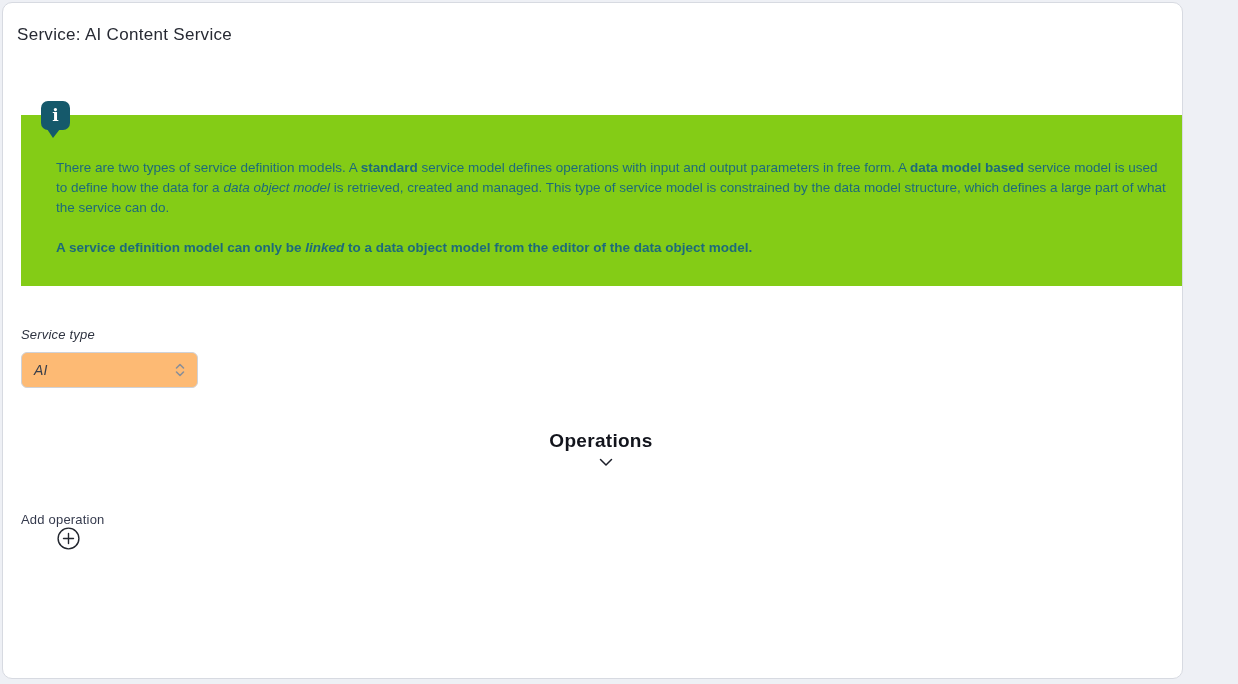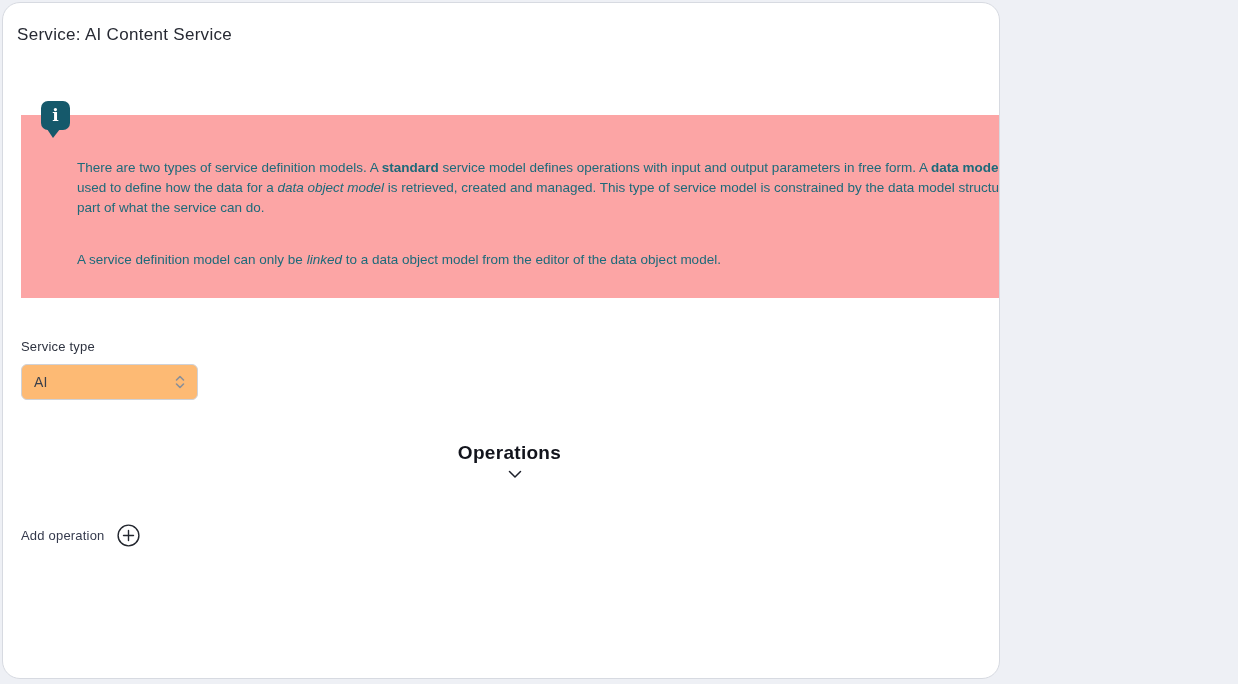--- a/index.html
+++ b/index.html
@@ -5,24 +5,24 @@
   * { box-sizing: border-box; margin: 0; padding: 0; }
   html, body {
     width: 1238px; height: 684px;
     background: #eef0f5;
     font-family: "Liberation Sans", sans-serif;
     overflow: hidden;
   }
   .card {
     position: absolute;
     left: 2px; top: 2px;
-    width: 998px; height: 677px;
+    width: 1181px; height: 677px;
     background: #ffffff;
     border: 1px solid #d7dae1;
-    border-radius: 18px;
+    border-radius: 10px;
     overflow: hidden;
   }
   .page-title {
     margin: 22px 0 0 14px;
     font-size: 17px;
     font-weight: 500;
     letter-spacing: 0.3px;
     color: #272a33;
   }
   
@@ -49,31 +49,31 @@
     color: #ffffff;
     font-family: "DejaVu Serif", serif;
     font-weight: 700;
     font-size: 17px;
     line-height: 1;
     margin-top: -1px;
   }
   .info-box {
     margin-left: 18px;
     width: 1198px;
-    background: #fca5a5;
-    padding: 43px 50px 28px 56px;
+    background: #84cc16;
+    padding: 43px 50px 28px 35px;
     color: #1d6a7a;
     font-size: 13.5px;
     line-height: 20px;
   }
-  .info-box p + p { margin-top: 32px; }
+  .info-box p + p { margin-top: 20px; font-weight: bold; }
   .info-box .b { font-weight: 700; }
   .info-box .i { font-style: italic; }
   
-  .field { margin: 41px 0 0 18px; }
+  .field { margin: 41px 0 0 18px; font-style: italic; }
   .field-label {
     font-size: 13px;
     color: #2e3340;
     letter-spacing: 0.2px;
   }
   .select {
     margin-top: 10px;
     width: 177px; height: 36px;
     border: 1px solid #cfd2d8;
     border-radius: 6px;
@@ -100,20 +100,21 @@
     font-size: 19px;
     font-weight: 700;
     letter-spacing: 0.3px;
   }
   .section-heading .chev { margin-left: 10px; display: flex; cursor: pointer; }
   .add-row {
     margin: 40px 0 0 18px;
     display: flex; align-items: center;
     cursor: pointer;
     width: max-content;
+    flex-direction: column;
   }
   .add-label {
     font-size: 13px;
     color: #353a4d;
     letter-spacing: 0.2px;
   }
   .add-row .plus { margin-left: 12px; display: flex; }
 </style>
 </head>
 <body>

